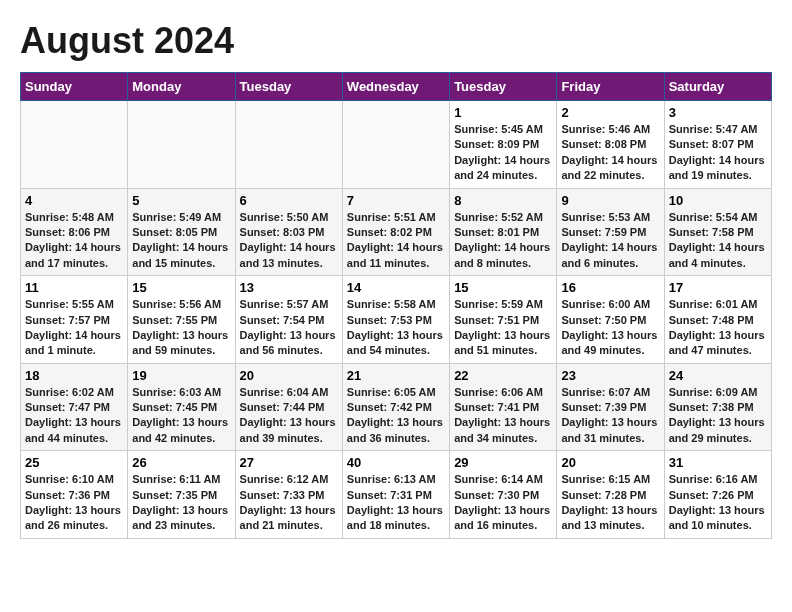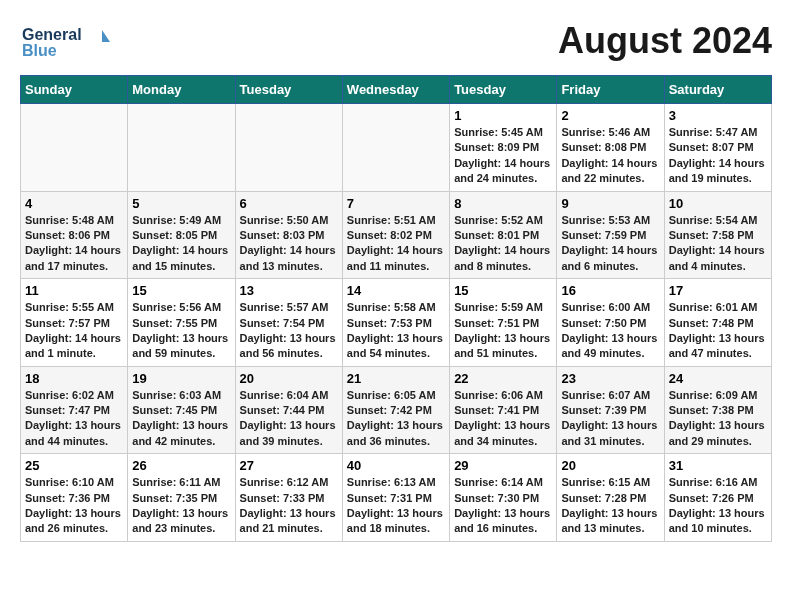--- a/index.html
+++ b/index.html
@@ -32,21 +32,21 @@
     .subtitle {
       font-size: 16px;
       color: #333;
     }
     table {
       width: 100%;
       border-collapse: collapse;
       font-size: 11px;
     }
     thead tr th {
-      background-color: #0f766e;
+      background-color: #701a75;
       color: #fff;
       padding: 6px 4px;
       text-align: left;
       font-size: 13px;
       font-weight: bold;
       border: 1px solid #2a5a9a;
     }
     tbody tr td {
       vertical-align: top;
       padding: 4px 4px;
@@ -70,27 +70,20 @@
       font-weight: bold;
     }
     .empty-cell {
       background: #f9f9f9;
     }
   </style>
 </head>
 <body>
 
 <div class="header-area">
-  <div class="logo">
-  <svg width="90" height="45" viewBox="0 0 90 45" xmlns="http://www.w3.org/2000/svg">
-    <text y="20" x="2" font-size="16" font-weight="bold" fill="#1a3a5c" font-family="Arial">General</text>
-    <text y="36" x="2" font-size="16" font-weight="bold" fill="#4a90c4" font-family="Arial">Blue</text>
-    <polygon points="82,10 90,22 82,22" fill="#4a90c4"></polygon>
-  </svg>
-</div>
   <div class="title-area">
     <div class="main-title">August 2024</div>
   </div>
 </div>
 
 <table>
   <thead>
     <tr>
     <th>Sunday</th>
         <th>Monday</th>

